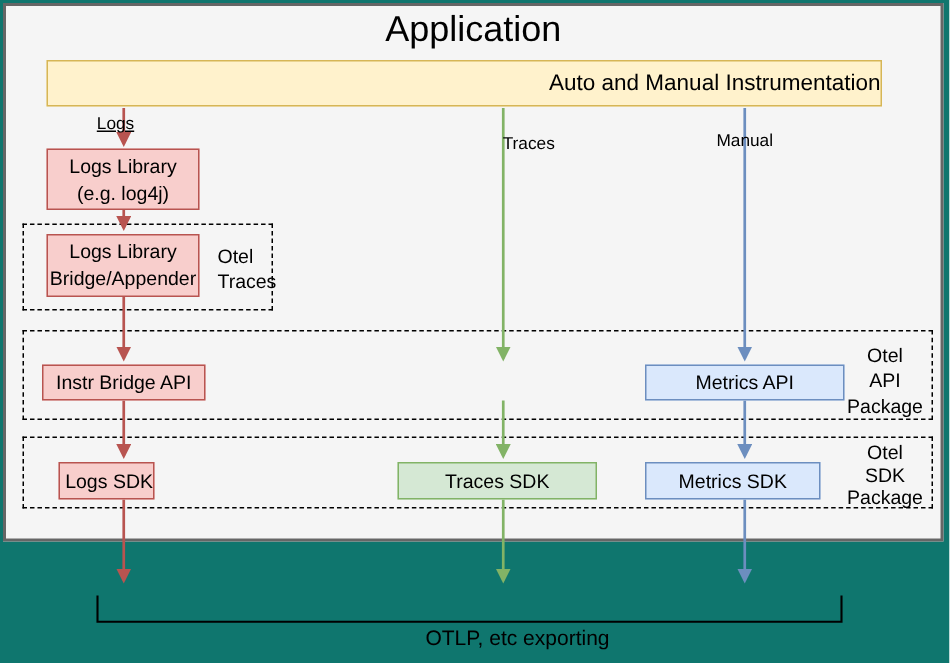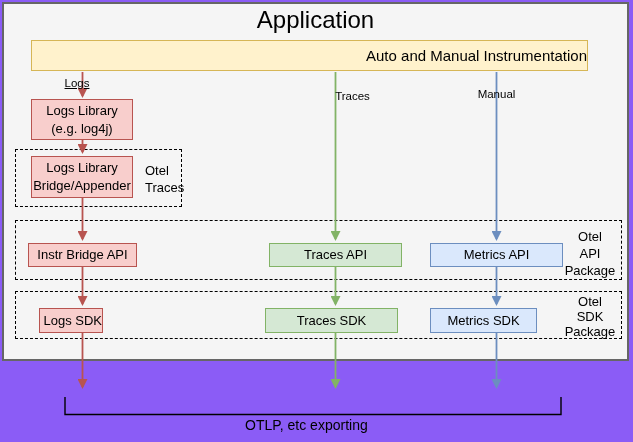--- a/index.html
+++ b/index.html
@@ -1,20 +1,20 @@
 <!DOCTYPE html>
 <html style="--container-fill: #F5F5F5; --container-stroke: #666666; --yellow-fill: #FFF2CC; --yellow-stroke: #D6B656; --red-fill: #F8CECC; --red-stroke: #B85450; --green-fill: #D5E8D4; --green-stroke: #82B366; --blue-fill: #DAE8FC; --blue-stroke: #6C8EBF;"><head>
 <meta charset="utf-8">
 <style>
   html, body { margin: 0; padding: 0; background: #ffffff; }
   * { box-sizing: border-box; }
   .canvas {
     position: relative;
     width: 633px; height: 442px;
-    background: #8b5cf6;
+    background: #0f766e;
     font-family: "Liberation Sans", sans-serif;
     color: #000;
     overflow: hidden;
   }
   .app-container {
     position: absolute;
     left: 2px; top: 2px; width: 627px; height: 359px;
     background: var(--container-fill, #F5F5F5);
     border: 2px solid var(--container-stroke, #666666);
     z-index: 1;
@@ -41,21 +41,21 @@
   .box.blue   { background: var(--blue-fill,  #DAE8FC); border: 1.5px solid var(--blue-stroke,  #6C8EBF); }
 
   .instr-box        { left: 31px;  top: 40px;  width: 557px; height: 31px; align-items: flex-end; }
   .logs-library     { left: 31px;  top: 99px;  width: 102px; height: 41px; }
   .logs-bridge      { left: 31px;  top: 156px; width: 102px; height: 42px; }
   .logs-bridge-api  { left: 28px;  top: 243px; width: 109px; height: 24px; }
   .traces-api       { left: 269px; top: 243px; width: 133px; height: 24px; }
   .metrics-api      { left: 430px; top: 243px; width: 133px; height: 24px; }
   .logs-sdk         { left: 39px;  top: 308px; width: 64px;  height: 25px; align-items: flex-end; }
   .traces-sdk       { left: 265px; top: 308px; width: 133px; height: 25px; align-items: center; }
-  .metrics-sdk      { left: 430px; top: 308px; width: 107px; height: 25px; }
+  .metrics-sdk      { left: 430px; top: 308px; width: 117px; height: 25px; }
 
   .dashed-group {
     position: absolute;
     border: 1px dashed #000000;
     z-index: 4;
   }
   .instr-group { left: 15px; top: 149px; width: 167px; height: 58px; }
   .api-group   { left: 15px; top: 220px; width: 607px; height: 60px; }
   .sdk-group   { left: 15px; top: 291px; width: 607px; height: 48px; }
 
@@ -75,21 +75,21 @@
     text-align: center;
     z-index: 10;
   }
   .logs-flow-label    { left: 52px;  top: 77px; width: 50px; text-decoration: underline; }
   .traces-flow-label  { left: 322px; top: 90px; width: 61px; }
   .metrics-flow-label { left: 466px; top: 88px; width: 61px; }
 
   .export-label {
     position: absolute;
     left: 245px; top: 417px; width: 200px;
-    text-align: left;
+    text-align: center;
     font-size: 14px;
     z-index: 10;
   }
   .overlay {
     position: absolute;
     left: 0; top: 0; width: 633px; height: 442px;
     z-index: 5;
     pointer-events: none;
   }
   .box span { display: block; }
@@ -122,23 +122,20 @@
     <span>Bridge/Appender</span>
   </div>
   <div class="group-label instr-group-label">
     <span>Otel</span>
     <span>Traces</span>
   </div>
 
   <div class="dashed-group api-group"></div>
   <div class="box pink logs-bridge-api">
     <span>Instr Bridge API</span>
-  </div>
-  <div class="box green traces-api">
-    <span>Traces API</span>
   </div>
   <div class="box blue metrics-api">
     <span>Metrics API</span>
   </div>
   <div class="group-label api-group-label">
     <span>Otel</span>
     <span>API</span>
     <span>Package</span>
   </div>
 

